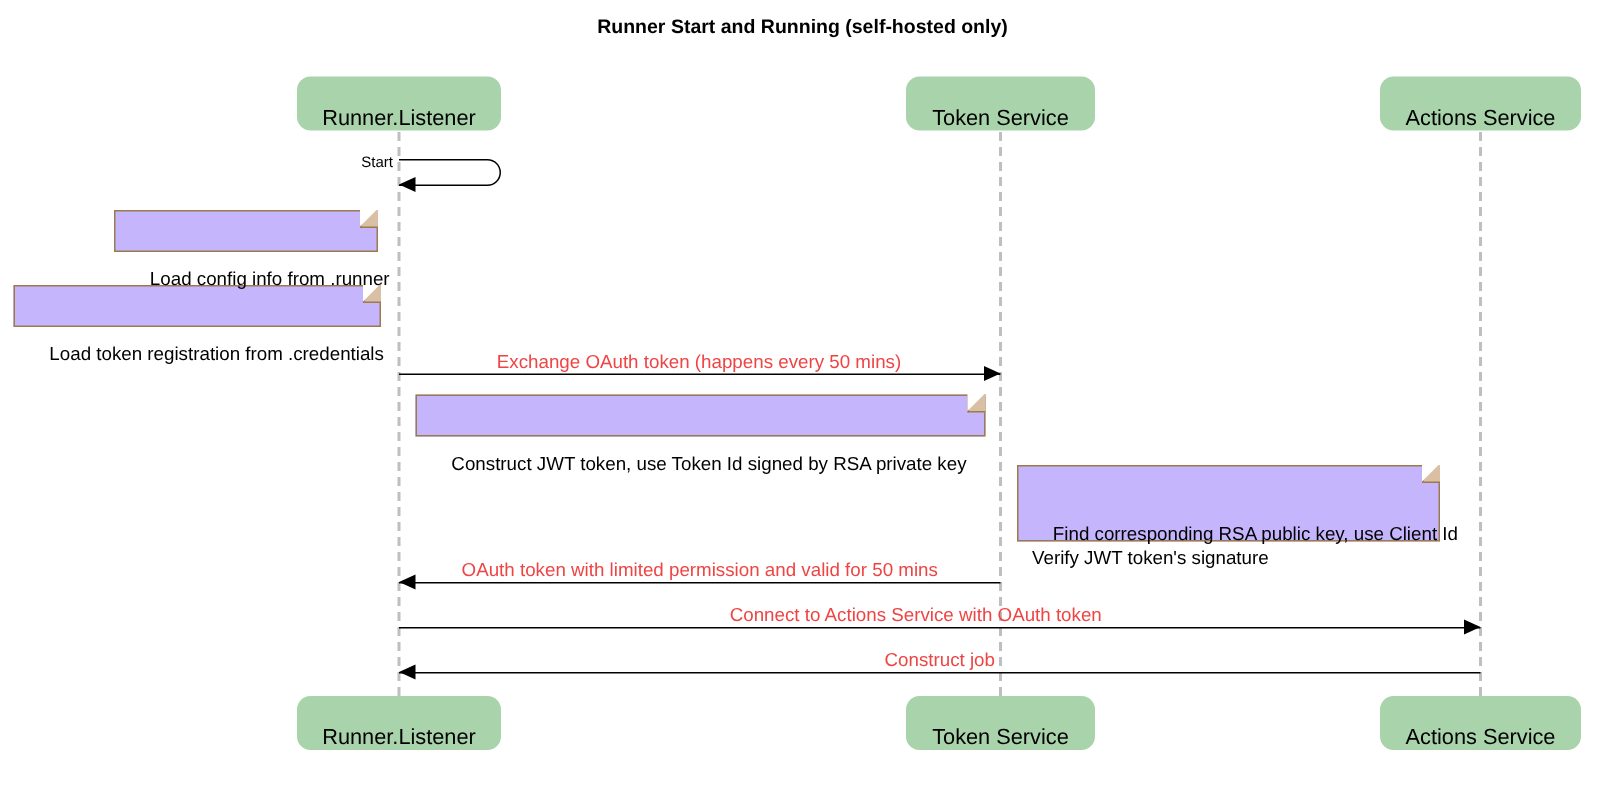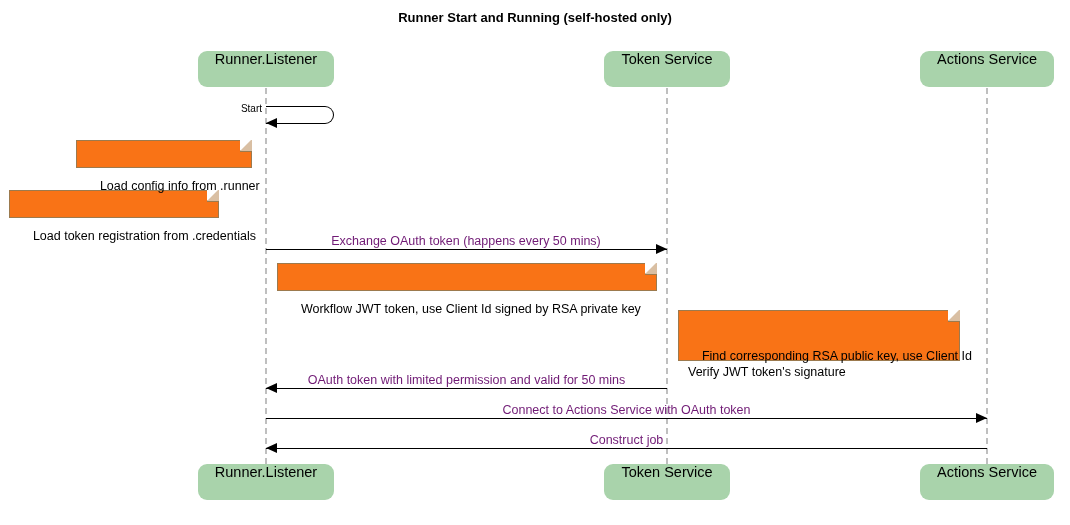--- a/index.html
+++ b/index.html
@@ -38,32 +38,32 @@
     width: 0;
     border-left: 2px dashed #bfbfbf;
   }
 
   
   .participant {
     position: absolute;
     background: #a9d3ab;
     border-radius: 9px;
     display: flex;
-    align-items: flex-start;
+    align-items: flex-end;
     justify-content: center;
     color: #000000;
     font-size: 14.5px;
     height: 36px;
     box-sizing: border-box;
   }
 
   
   .note {
     position: absolute;
-    background: #f97316;
+    background: #c4b5fd;
     border: 1px solid #9c7a4e;
     box-sizing: border-box;
     color: #000000;
     font-size: 12.5px;
     line-height: 16px;
     padding: 5px 8px 5px 9px;
     white-space: pre;
   }
   .note .fold {
     position: absolute;
@@ -92,21 +92,21 @@
 
   
   .msg-line {
     position: absolute;
     height: 0;
     border-top: 1.6px solid #000000;
   }
   .msg-label {
     position: absolute;
     font-size: 12.5px;
-    color: #701a75;
+    color: #ef4444;
     white-space: pre;
     text-align: center;
   }
   .arrow-head {
     position: absolute;
     width: 0;
     height: 0;
   }
   .arrow-head.right {
     border-top: 5px solid transparent;
@@ -169,45 +169,45 @@
 
   <div class="self-label" style="left:186px; top:103px; width:76px;">Start</div>
   <div class="self-loop" style="left:266px; top:106px; width:68px; height:18px;"></div>
   <div class="arrow-head left" style="left:266px; top:118px;"></div>
 
   <div class="note" style="left:76px; top:140px; width:176px; height:28px;">
     <span class="fold"></span>
     <span class="note-text">Load config info from .runner</span>
   </div>
 
-  <div class="note" style="left:9px; top:190px; width:210px; height:28px;">
+  <div class="note" style="left:9px; top:190px; width:245px; height:28px;">
     <span class="fold"></span>
     <span class="note-text">Load token registration from .credentials</span>
   </div>
 
   <div class="msg-label" style="left:266px; top:234px; width:400px;">Exchange OAuth token (happens every 50 mins)</div>
   <div class="msg-line" style="left:266px; top:249px; width:401px;"></div>
   <div class="arrow-head right" style="left:656px; top:244px;"></div>
 
   <div class="note" style="left:277px; top:263px; width:380px; height:28px;">
     <span class="fold"></span>
-    <span class="note-text">Workflow JWT token, use Client Id signed by RSA private key</span>
+    <span class="note-text">Construct JWT token, use Token Id signed by RSA private key</span>
   </div>
 
   <div class="note" style="left:678px; top:310px; width:282px; height:51px;">
     <span class="fold"></span>
     <span class="note-text">Find corresponding RSA public key, use Client Id
 Verify JWT token's signature</span>
   </div>
 
   <div class="msg-label" style="left:266px; top:373px; width:401px;text-align:center;">OAuth token with limited permission and valid for 50 mins</div>
   <div class="msg-line" style="left:266px; top:388px; width:401px;"></div>
   <div class="arrow-head left" style="left:266px; top:383px;"></div>
 
-  <div class="msg-label" style="left:266px; top:403px; width:721px;">Connect to Actions Service with OAuth token</div>
+  <div class="msg-label" style="left:250px; top:403px; width:721px;">Connect to Actions Service with OAuth token</div>
   <div class="msg-line" style="left:266px; top:418px; width:721px;"></div>
   <div class="arrow-head right" style="left:976px; top:413px;"></div>
 
   <div class="msg-label" style="left:266px; top:433px; width:721px;">Construct job</div>
   <div class="msg-line" style="left:266px; top:448px; width:721px;"></div>
   <div class="arrow-head left" style="left:266px; top:443px;"></div>
 
 </div>
 
 </body></html>

